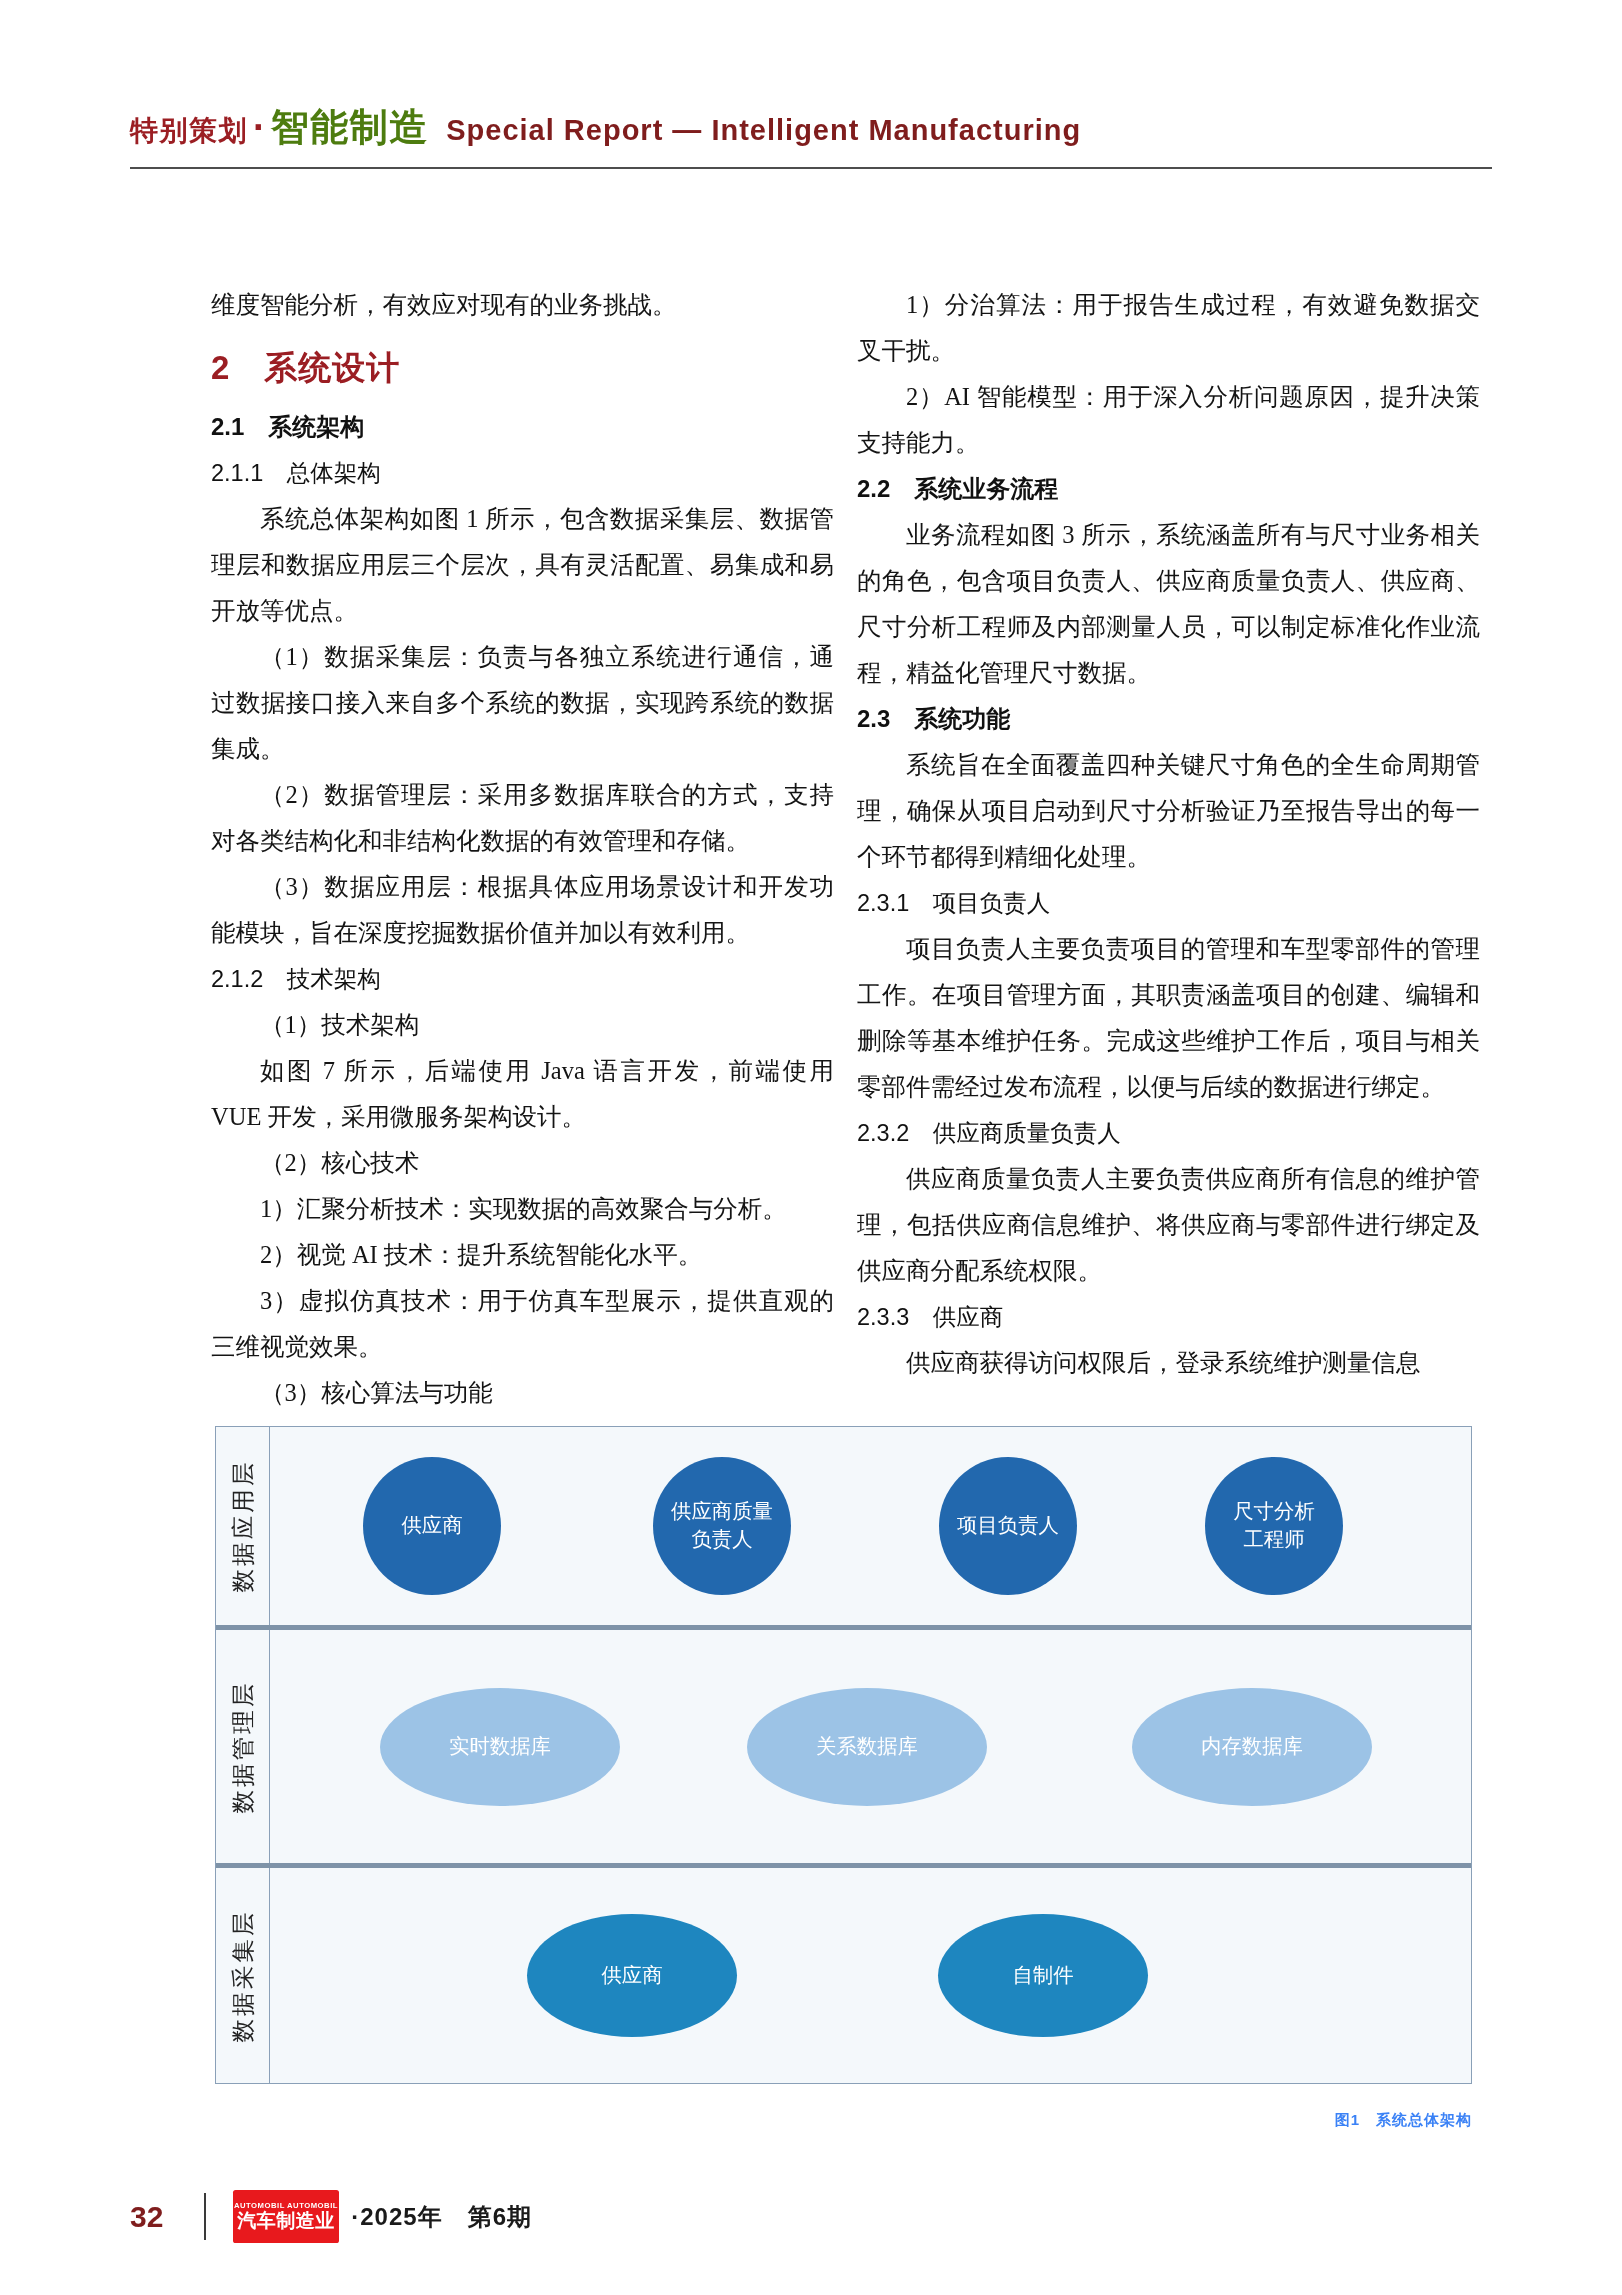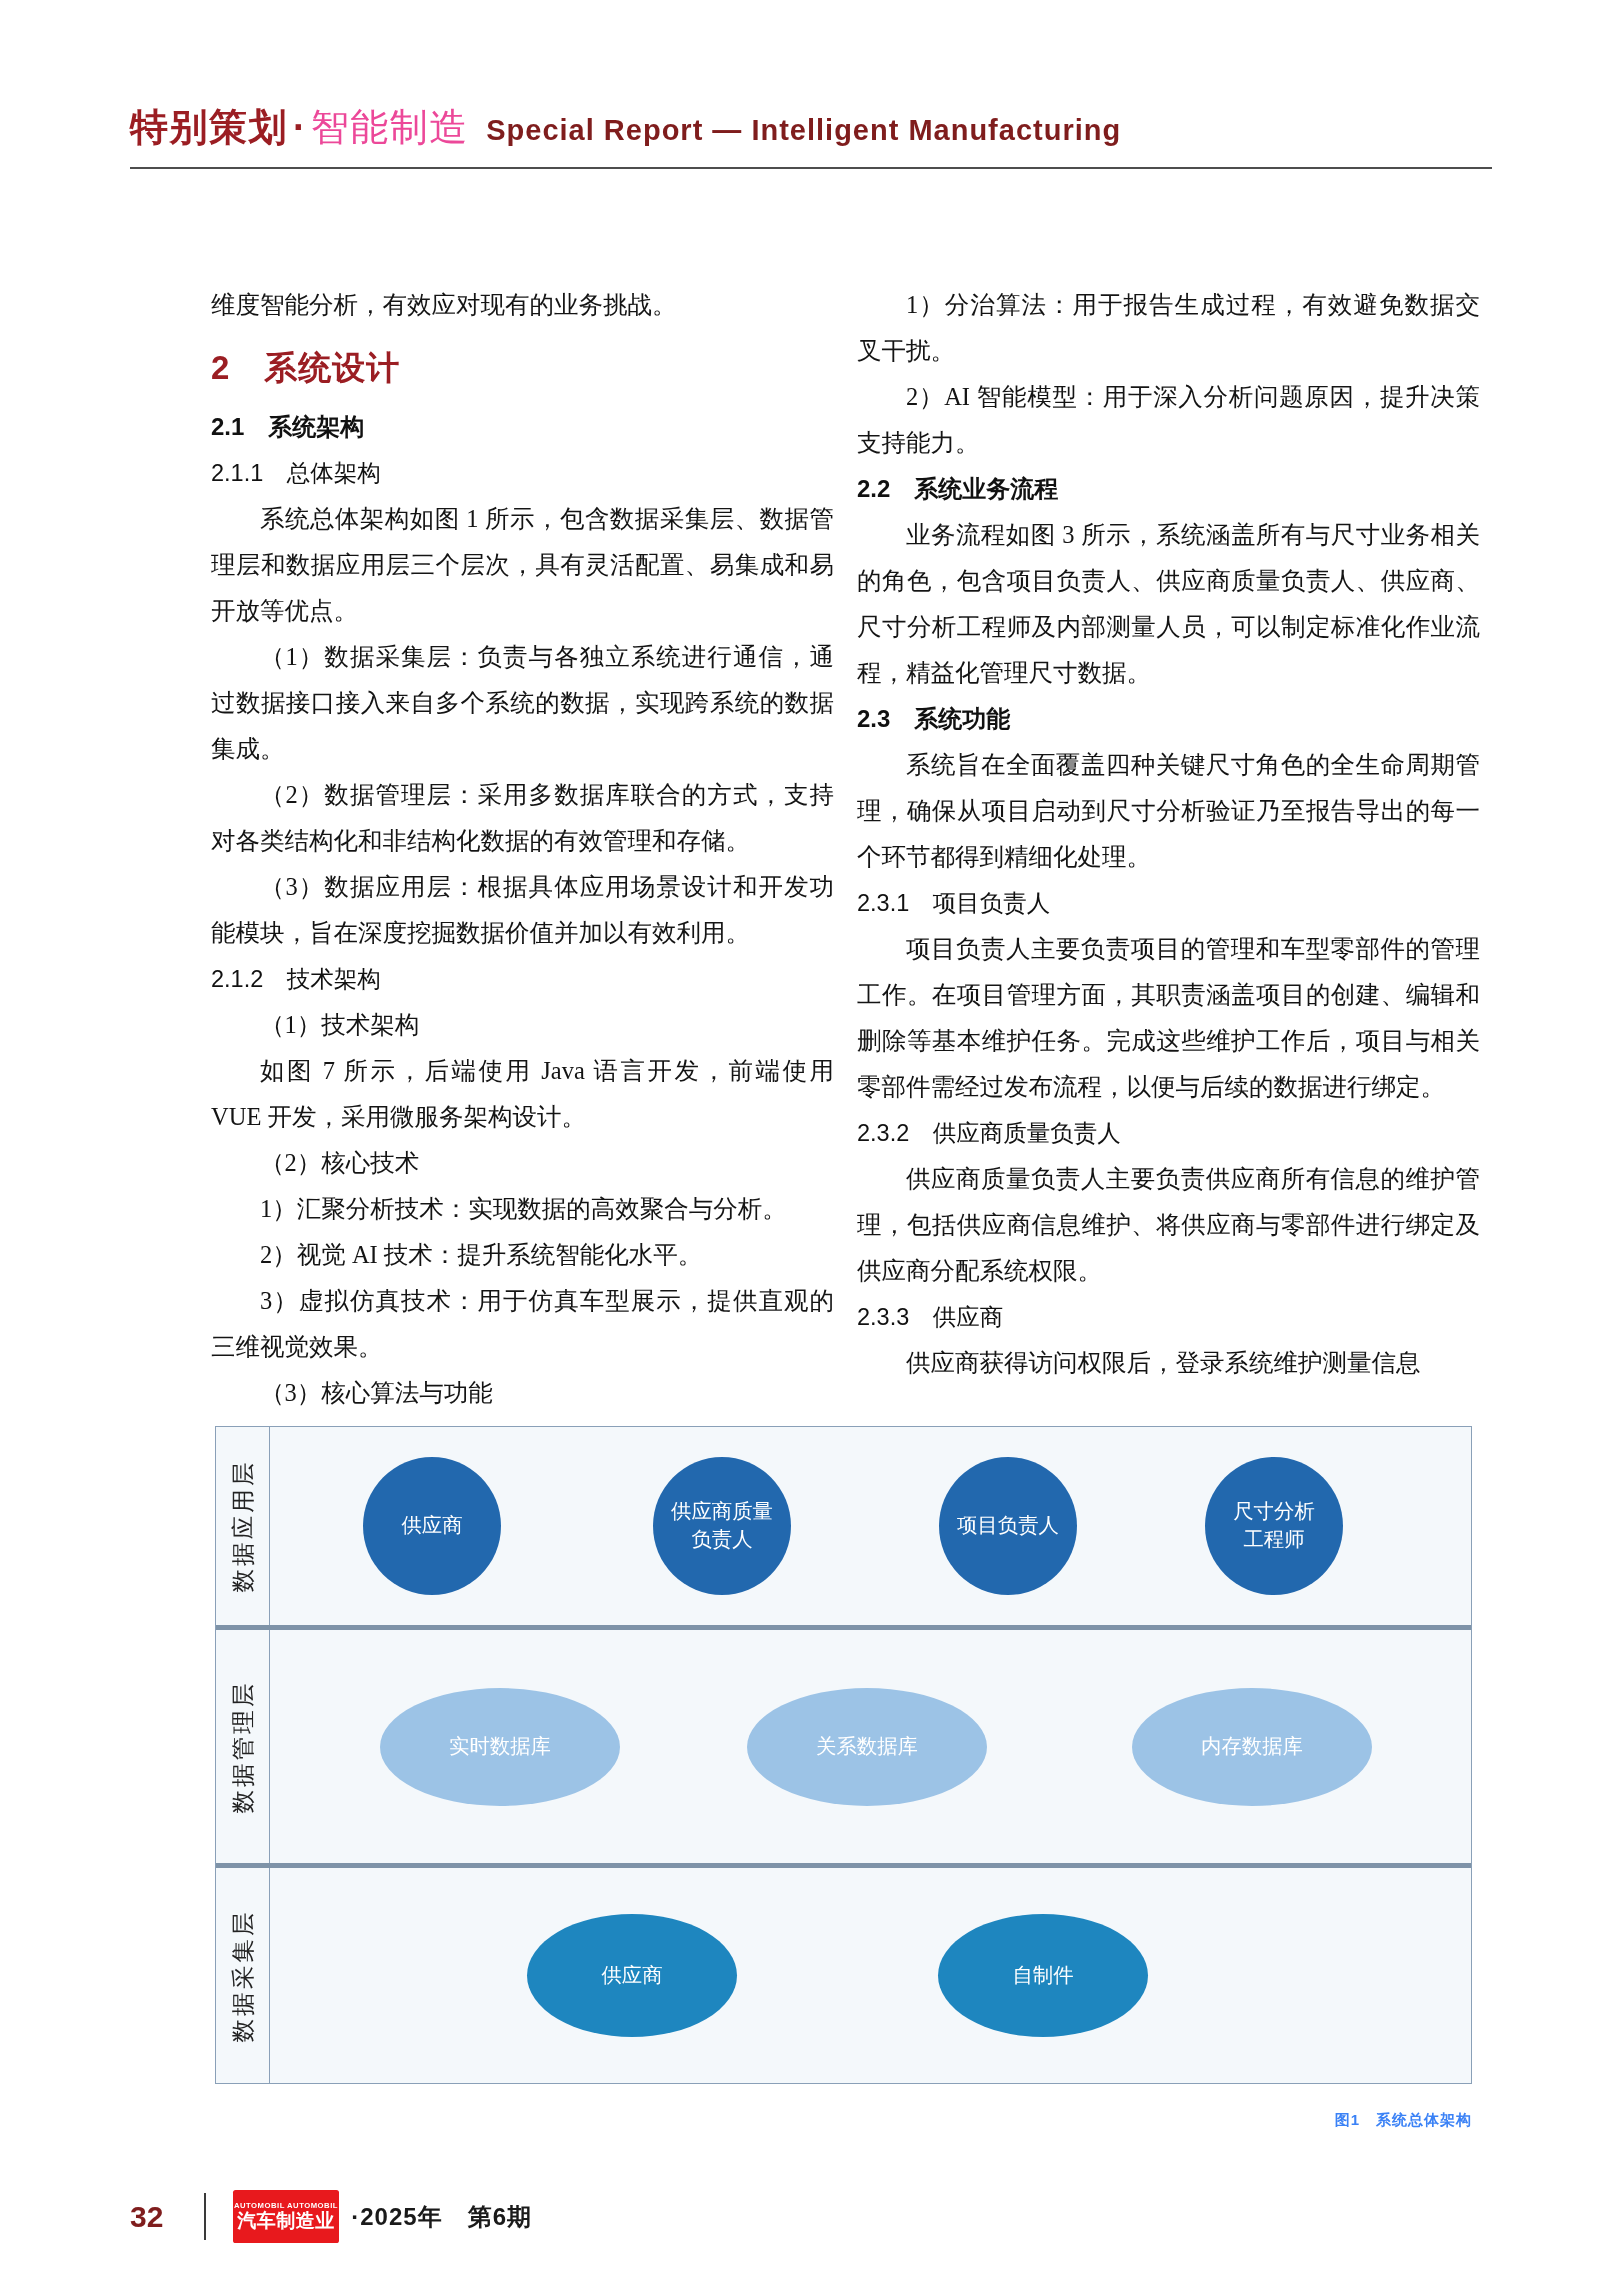--- a/index.html
+++ b/index.html
@@ -13,23 +13,23 @@
     --divider-gray:#7e93a8;
   }
   html,body{margin:0;padding:0;background:#ffffff;}
   .page{
     position:relative;width:1623px;height:2295px;background:#ffffff;overflow:hidden;
     font-family:"Liberation Serif","DejaVu Serif",serif;color:#141414;
   }
   
   .page-header{position:absolute;left:130px;top:102px;width:1362px;}
   .hdr-line{display:flex;align-items:baseline;}
-  .hdr-red{font-family:"Liberation Sans","DejaVu Sans",sans-serif;font-weight:700;font-size:38px;color:var(--accent-red);letter-spacing:1.5px;}
+  .hdr-red{font-family:"Liberation Sans","DejaVu Sans",sans-serif;font-weight:700;font-size:28px;color:var(--accent-red);letter-spacing:1.5px;}
   .hdr-dot{font-family:"Liberation Sans","DejaVu Sans",sans-serif;font-weight:700;font-size:38px;color:var(--accent-red);margin:0 5.1px;}
-  .hdr-black{font-family:"Liberation Sans","DejaVu Sans",sans-serif;font-weight:400;font-size:38px;color:#ec4899;letter-spacing:1.5px;}
+  .hdr-black{font-family:"Liberation Sans","DejaVu Sans",sans-serif;font-weight:700;font-size:38px;color:#4d7c0f;letter-spacing:1.5px;}
   .hdr-en{font-family:"Liberation Sans","DejaVu Sans",sans-serif;font-weight:700;font-size:29px;color:#7f1d1d;margin-left:17.4px;letter-spacing:1px;}
   .hdr-rule{position:absolute;left:0;top:65px;width:1362px;height:1.5px;background:#4d4d4d;}
   
   .col{position:absolute;top:282px;width:623px;}
   .col-left{left:211px;}
   .col-right{left:857px;}
   .col p,.col h1,.col h2,.col h3{margin:0;}
   .body-par{font-size:24.5px;line-height:46px;text-align:justify;text-indent:2em;color:#141414;}
   .cont-par{font-size:24.5px;line-height:46px;text-align:justify;text-indent:0;color:#141414;}
   .sec-h1{font-family:"Liberation Sans","DejaVu Sans",sans-serif;font-weight:700;font-size:33px;line-height:51px;color:var(--accent-red);margin:14.3px 0 11.2px 0 !important;letter-spacing:1px;}

